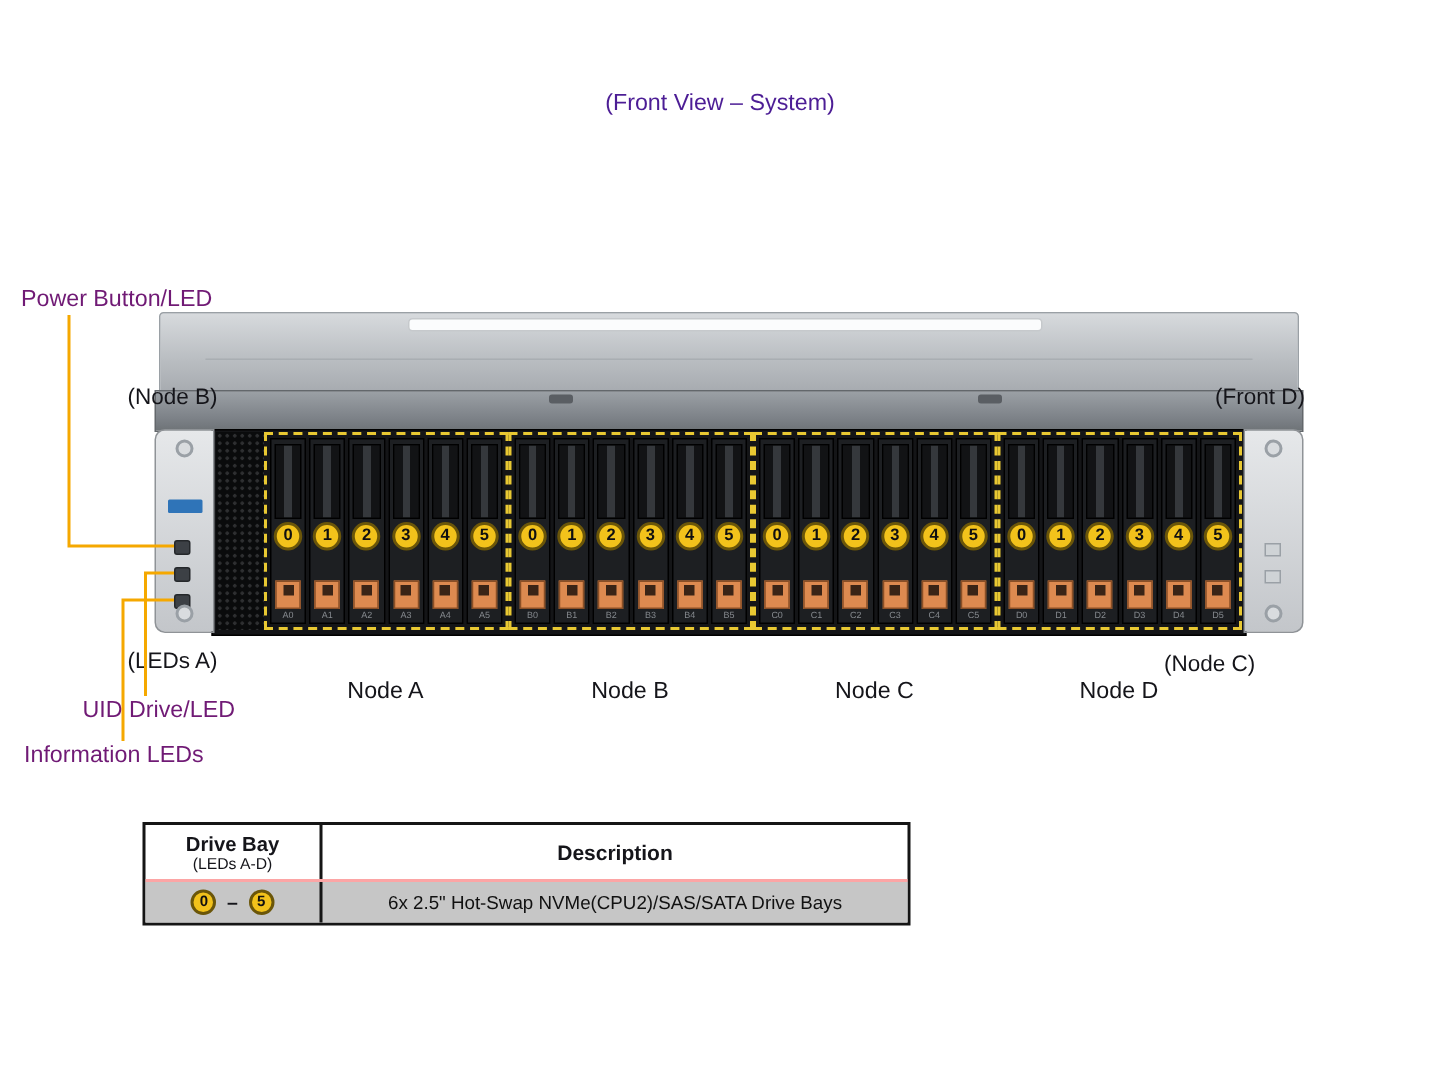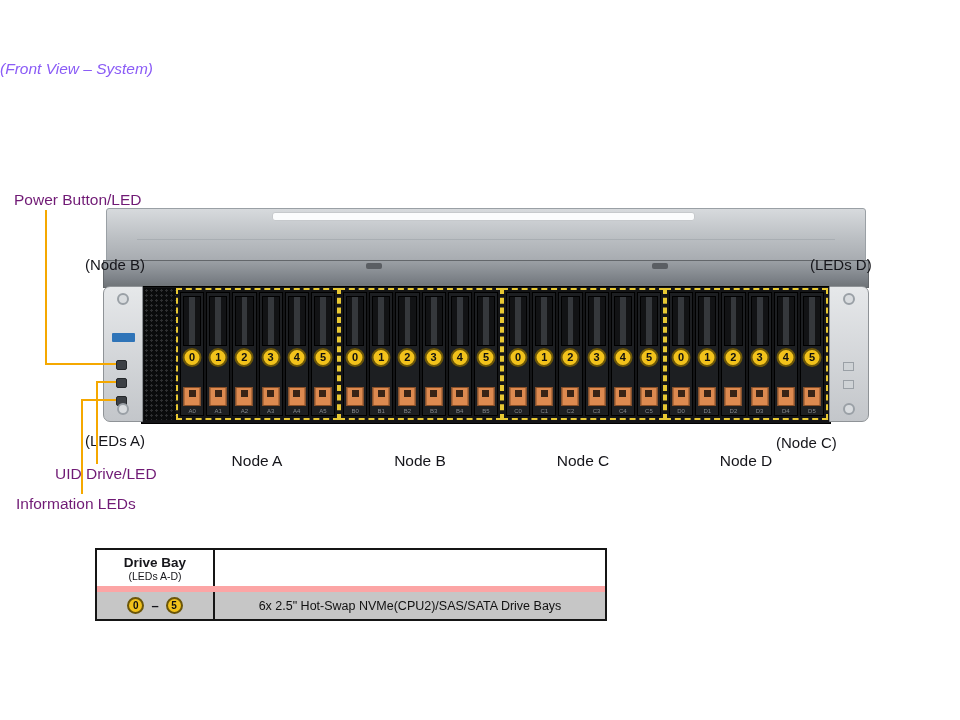--- a/index.html
+++ b/index.html
@@ -5,22 +5,22 @@
   :root{
     --callout-line:#F5A800;
     --badge:#F2C21B;
     --latch:#DD8A50;
     --dashed-group:#E8C832;
   }
   html,body{margin:0;padding:0;background:#fff;}
   .page{position:relative;width:960px;height:720px;background:#fff;overflow:hidden;
         font-family:"Liberation Sans",sans-serif;color:#15151a;}
 
-  .title{position:absolute;top:60px;left:0;width:100%;
-         font-style:italic;font-size:15.5px;color:#8b5cf6;}
+  .title{position:absolute;top:60px;left:0;width:100%;text-align:center;
+         font-size:15.5px;color:#4c1d95;}
 
   
   .chassis{position:absolute;left:103px;top:208px;width:766px;height:216px;}
   .chassis-mid{position:absolute;left:3px;top:0;right:3px;height:52px;
                background:linear-gradient(#d7dadd,#b9bdc1 60%,#a7abb0);
                border:1px solid #9aa0a5;border-radius:3px 3px 0 0;}
   .top-highlight{position:absolute;top:3px;left:165px;right:170px;height:7px;
                  background:#fbfcfd;border:1px solid #c6c9cc;border-radius:3px;}
   .mid-seam{position:absolute;top:30px;left:30px;right:30px;height:1px;background:#9ea3a8;opacity:.6;}
   .chassis-bezel{position:absolute;left:0;top:52px;right:0;height:26px;
@@ -76,21 +76,21 @@
   .corner-label{position:absolute;font-size:15px;color:#15151a;}
   .callout-label{position:absolute;font-size:15.5px;color:#701a75;}
   .node-label{position:absolute;top:452px;transform:translateX(-50%);font-size:15.5px;color:#15151a;}
 
   .callout-lines{position:absolute;left:0;top:0;pointer-events:none;z-index:5;}
   .callout-lines polyline{fill:none;stroke:var(--callout-line);stroke-width:2;}
 
   
   .spec-table{position:absolute;left:95px;top:548px;width:512px;background:#fff;
               border:2px solid #151515;box-sizing:border-box;}
-  .t-header{display:flex;height:36px;border-bottom:6px solid #fca5a5;}
+  .t-header{display:flex;height:36px;border-bottom:2px solid #fca5a5;}
   .t-col1{width:118px;border-right:2px solid #151515;display:flex;flex-direction:column;
           align-items:center;justify-content:center;box-sizing:border-box;}
   .t-h1{font-weight:bold;font-size:13.5px;}
   .t-h2{font-size:10.5px;}
   .t-col2{flex:1;display:flex;align-items:center;justify-content:center;
           font-weight:bold;font-size:14px;}
   .t-row{display:flex;height:27px;background:#c6c6c6;}
   .t-row .t-col1{flex-direction:row;}
   .t-row .t-col2{font-weight:normal;font-size:12.5px;color:#111;}
   .tbadge{display:inline-block;width:17px;height:17px;border-radius:50%;background:var(--badge);
@@ -293,35 +293,36 @@
     <polyline points="46,210 46,364 116,364"></polyline>
     <polyline points="97,464 97,382 116,382"></polyline>
     <polyline points="82,494 82,400 116,400"></polyline>
   </svg>
 
   <div class="callout-label" style="left:14px;top:191px;">Power Button/LED</div>
   <div class="callout-label" style="left:55px;top:465px;">UID Drive/LED</div>
   <div class="callout-label" style="left:16px;top:495px;">Information LEDs</div>
 
   <div class="corner-label" style="left:85px;top:256px;">(Node B)</div>
-  <div class="corner-label" style="left:810px;top:256px;">(LEDs D)</div>
+  <div class="corner-label" style="left:810px;top:256px;">(Front D)</div>
   <div class="corner-label" style="left:85px;top:432px;">(LEDs A)</div>
   <div class="corner-label" style="left:776px;top:434px;">(Node C)</div>
 
   <div class="node-label" style="left:257px;">Node A</div>
   <div class="node-label" style="left:420px;">Node B</div>
   <div class="node-label" style="left:583px;">Node C</div>
   <div class="node-label" style="left:746px;">Node D</div>
 
   <div class="spec-table">
     <div class="t-header">
       <div class="t-col1">
         <div class="t-h1">Drive Bay</div>
         <div class="t-h2">(LEDs A-D)</div>
       </div>
+      <div class="t-col2">Description</div>
     </div>
     <div class="t-row">
       <div class="t-col1">
         <span class="tbadge">0</span>
         <span class="dash">–</span>
         <span class="tbadge">5</span>
       </div>
       <div class="t-col2">6x 2.5" Hot-Swap NVMe(CPU2)/SAS/SATA Drive Bays</div>
     </div>
   </div>

